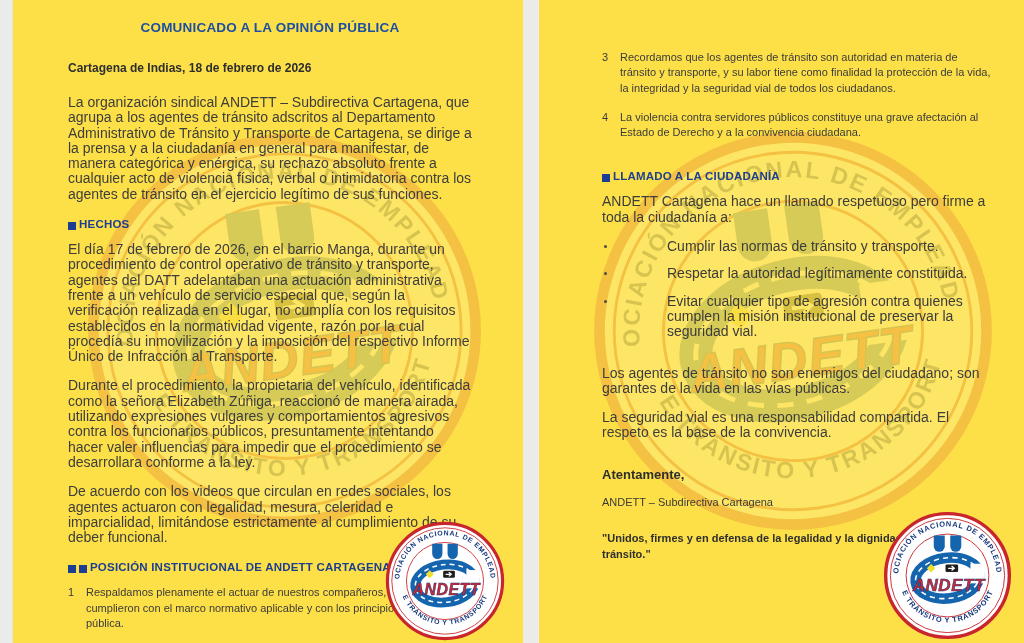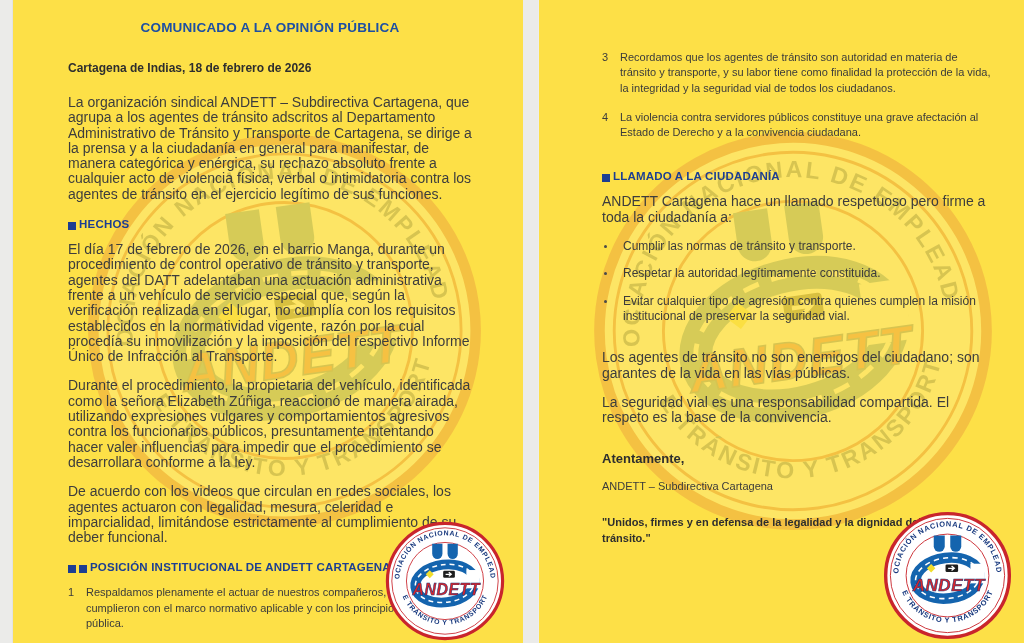--- a/index.html
+++ b/index.html
@@ -61,23 +61,24 @@
   .sq:last-of-type { margin-right:7px; }
   .num-item {
     display:flex;
     font-size:11px;
     line-height:15.3px;
     margin-bottom:14px;
   }
   .num-item .num { width:18px; flex:none; }
   .bullet-item {
     display:flex;
-    font-size:12px;
+    font-size:14px;
     line-height:15.3px;
     margin-bottom:12px;
+    gap:44px;
   }
   .bullet-item .dot {
     width:3px; height:3px; border-radius:50%;
     background:#4a4a4a; flex:none;
     margin:6px 16px 0 2px;
   }
   .spacer-lg { height:14px; }
   .sig-label { font-weight:bold; font-size:13px; margin:26px 0 14px 0; color:#2e2e2e; }
   .sig-line  { font-size:11px; margin-bottom:10px; }
   .quote {

